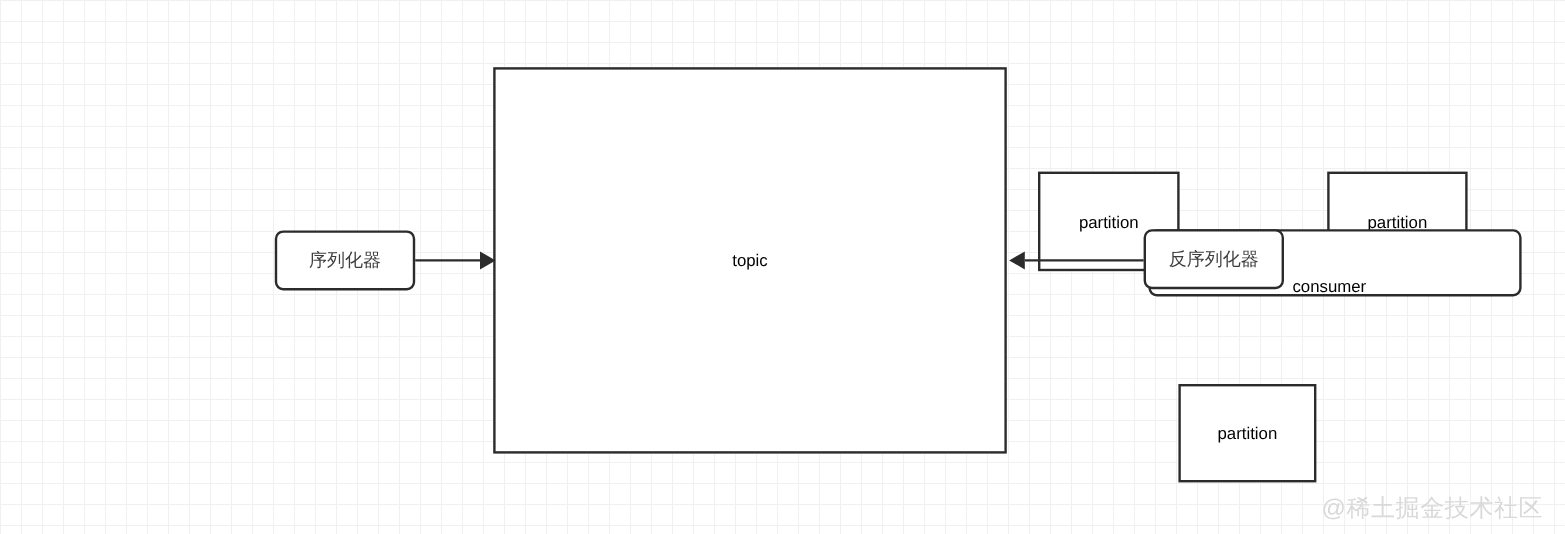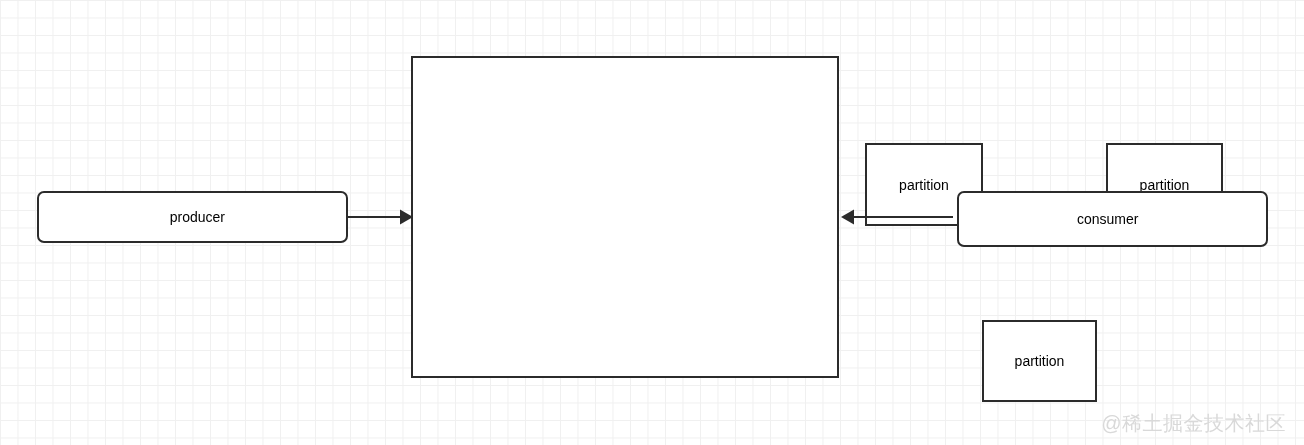--- a/index.html
+++ b/index.html
@@ -78,20 +78,21 @@
     justify-content: flex-end;
     padding-right: 121px;
   }
   #consumer-box {
     left: 957px;
     top: 191px;
     width: 311px;
     height: 56px;
     justify-content: flex-start;
     padding-left: 118px;
+    align-items: flex-end;
   }
 
   
   .inner-rounded {
     border-radius: 7px;
     border-width: 2px;
   }
   #serializer-box {
     left: 229px;
     top: 192px;
@@ -129,43 +130,47 @@
     white-space: nowrap;
     user-select: none;
   }
 </style>
 </head>
 <body>
 
 <div id="canvas">
 
   <div class="node" id="topic-box">
+    <div class="node-label" id="topic-label">topic</div>
 
     <div class="node partition" id="partition-1">
       <span class="node-label">partition</span>
     </div>
 
     <div class="node partition" id="partition-2">
       <span class="node-label">partition</span>
     </div>
 
     <div class="node partition" id="partition-3">
       <span class="node-label">partition</span>
     </div>
   </div>
 
-  <div class="node rounded" id="producer-box">
-    <span class="node-label">producer</span>
+
+  <div class="node inner-rounded" id="serializer-box">
+    <span class="cjk">序列化器</span>
   </div>
-
 
   <div class="node rounded" id="consumer-box">
     <span class="node-label">consumer</span>
   </div>
 
+  <div class="node inner-rounded" id="deserializer-box">
+    <span class="cjk">反序列化器</span>
+  </div>
 
   <svg class="arrow-svg" id="arrow-producer-topic" width="70" height="24">
     <line x1="0" y1="12" x2="54" y2="12" stroke="#2b2b2b" stroke-width="2"></line>
     <polygon points="54,4.5 67,12 54,19.5" fill="#2b2b2b"></polygon>
   </svg>
 
   <svg class="arrow-svg" id="arrow-topic-consumer" width="116" height="24">
     <line x1="114" y1="12" x2="15" y2="12" stroke="#2b2b2b" stroke-width="2"></line>
     <polygon points="15,4.5 2,12 15,19.5" fill="#2b2b2b"></polygon>
   </svg>

